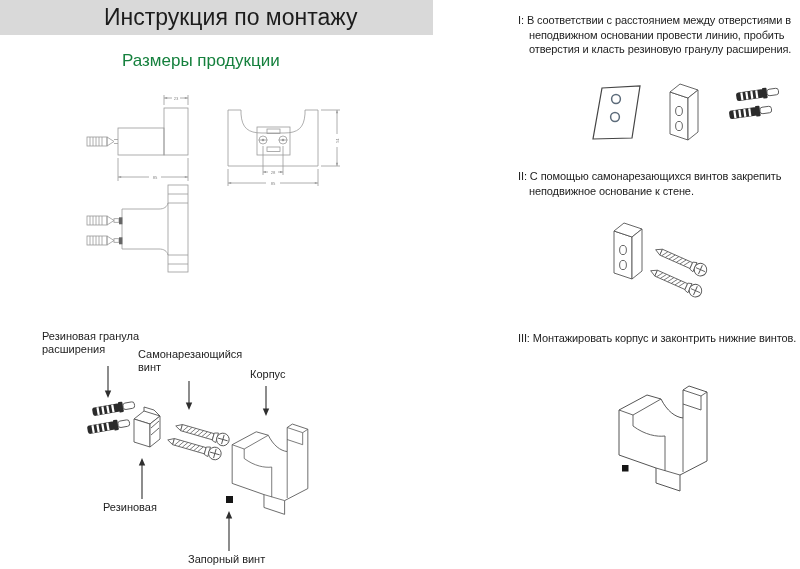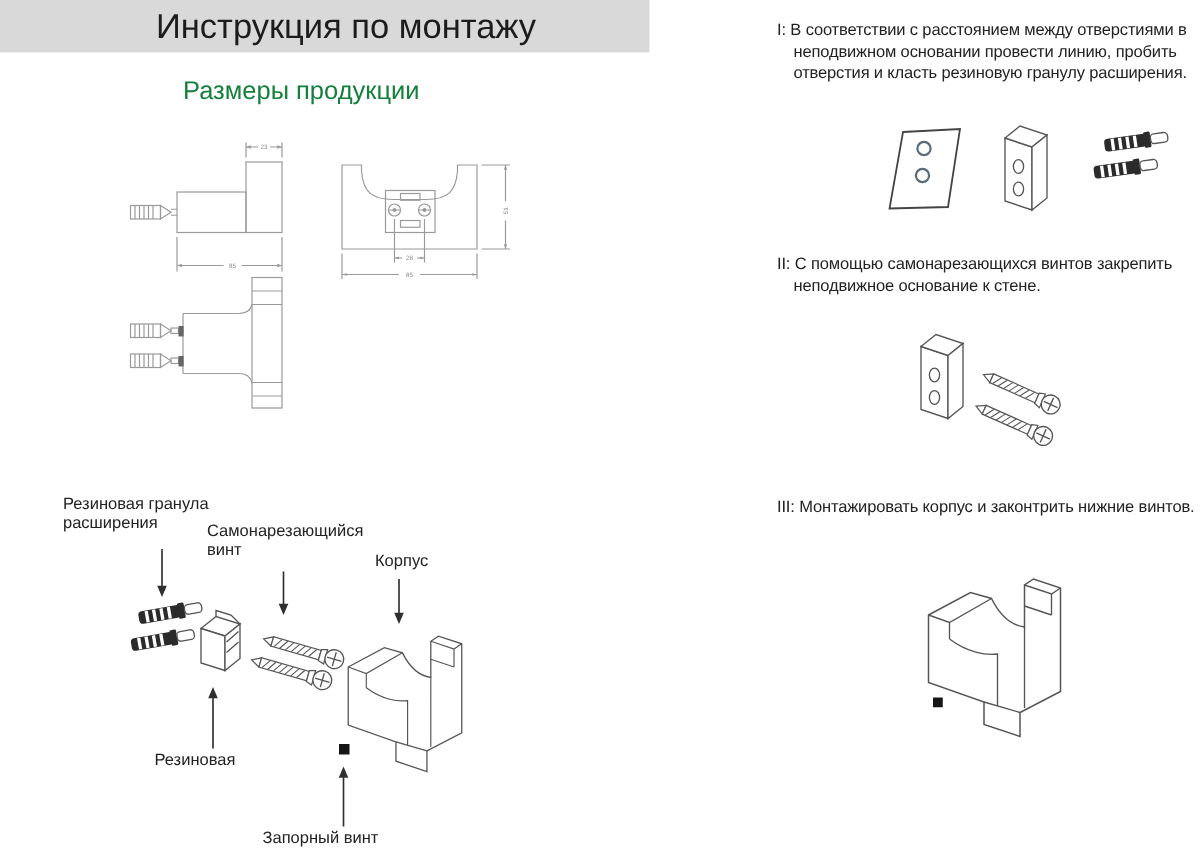--- a/index.html
+++ b/index.html
@@ -26,21 +26,21 @@
   .step-1{left:518px;top:13px;}
   .step-2{left:518px;top:169px;}
   .step-3{left:518px;top:331px;}
   .part-label{
     font-size:11px;line-height:13px;color:#222;
   }
   .lbl-anchor{left:42px;top:330px;width:112px;}
   .lbl-screw{left:138px;top:348px;width:108px;text-align:left;}
   .lbl-body{left:250px;top:368px;width:60px;}
   .lbl-base{left:103px;top:501px;width:80px;}
-  .lbl-lock{left:175px;top:553px;width:100px;}
+  .lbl-lock{left:188px;top:553px;width:100px;}
   svg{display:block;}
 </style>
 </head>
 <body>
 
 <svg width="0" height="0" style="position:absolute" aria-hidden="true">
   <defs>
     <g id="sym-anchor-dark">
       <rect x="0.5" y="2" width="28" height="8.5" rx="2.5" fill="#2b2b2b"></rect>
       <rect x="5" y="2.4" width="2.2" height="7.7" fill="#ffffff"></rect>

